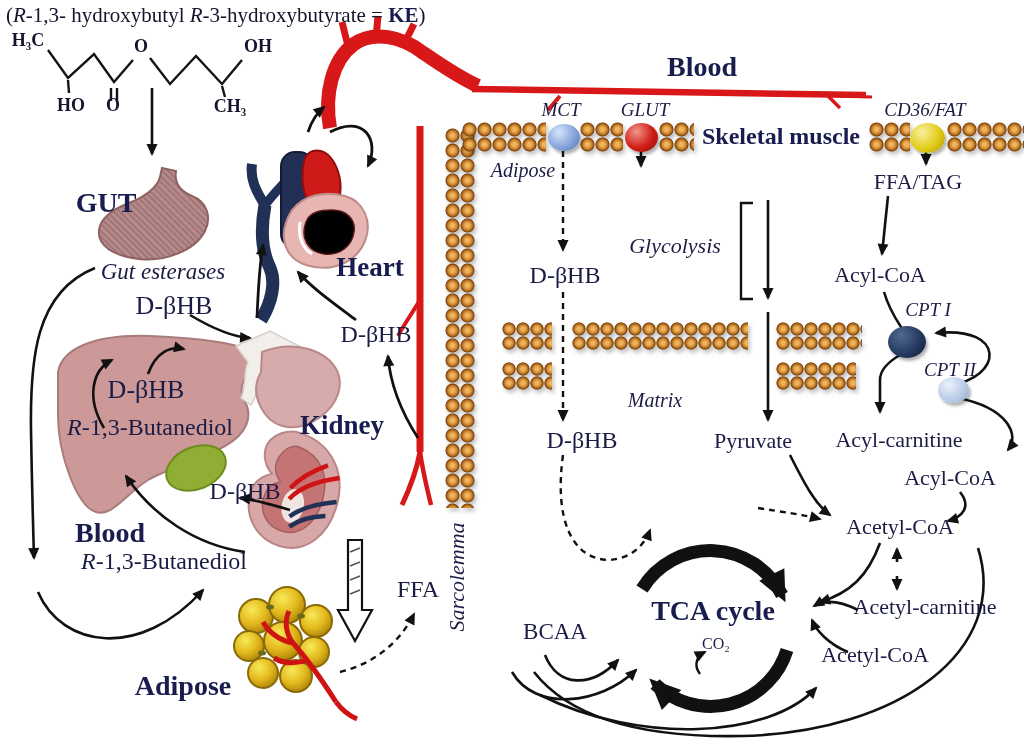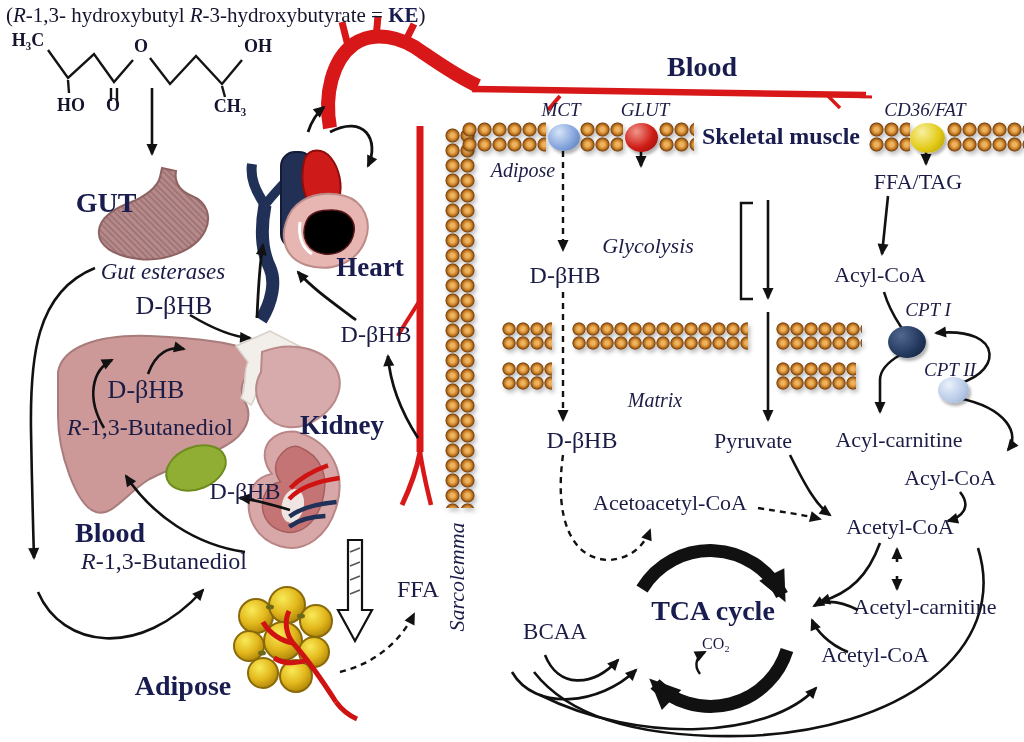--- a/index.html
+++ b/index.html
@@ -257,30 +257,29 @@
   <div class="lbl i f22 vert" style="left:457px;top:577px;">Sarcolemma</div>
 
   <div class="lbl b f28" style="left:702px;top:52px;">Blood</div>
   <div class="lbl i f19" style="left:561px;top:100px;">MCT</div>
   <div class="lbl i f19" style="left:645px;top:100px;">GLUT</div>
   <div class="lbl i f19" style="left:925px;top:100px;">CD36/FAT</div>
   <div class="lbl b f24" style="left:781px;top:124px;">Skeletal muscle</div>
   <div class="lbl i f20" style="left:523px;top:160px;">Adipose</div>
   <div class="lbl f22" style="left:918px;top:170px;">FFA/TAG</div>
   <div class="lbl f24" style="left:565px;top:263px;">D-βHB</div>
-  <div class="lbl i f22" style="left:648px;top:234px;">Glycolysis</div>
+  <div class="lbl i f22" style="left:675px;top:234px;">Glycolysis</div>
   <div class="lbl f22" style="left:880px;top:263px;">Acyl-CoA</div>
   <div class="lbl i f19" style="left:928px;top:300px;">CPT I</div>
   <div class="lbl i f19" style="left:950px;top:360px;">CPT II</div>
   <div class="lbl i f20" style="left:655px;top:390px;font-style:italic;">Matrix</div>
   <div class="lbl f24" style="left:582px;top:428px;">D-βHB</div>
   <div class="lbl f22" style="left:753px;top:429px;">Pyruvate</div>
   <div class="lbl f22" style="left:899px;top:428px;">Acyl-carnitine</div>
   <div class="lbl f22" style="left:950px;top:466px;">Acyl-CoA</div>
-  <div class="lbl f22" style="left:670px;top:491px;">Acetoacetyl-CoA</div>
   <div class="lbl f22" style="left:900px;top:515px;">Acetyl-CoA</div>
   <div class="lbl f22" style="left:925px;top:595px;">Acetyl-carnitine</div>
   <div class="lbl f22" style="left:875px;top:643px;">Acetyl-CoA</div>
   <div class="lbl b f28" style="left:713px;top:596px;">TCA cycle</div>
   <div class="lbl f16" style="left:716px;top:636px;">CO₂</div>
   <div class="lbl f23" style="left:555px;top:620px;">BCAA</div>
 
 </div>
 
 </body></html>

